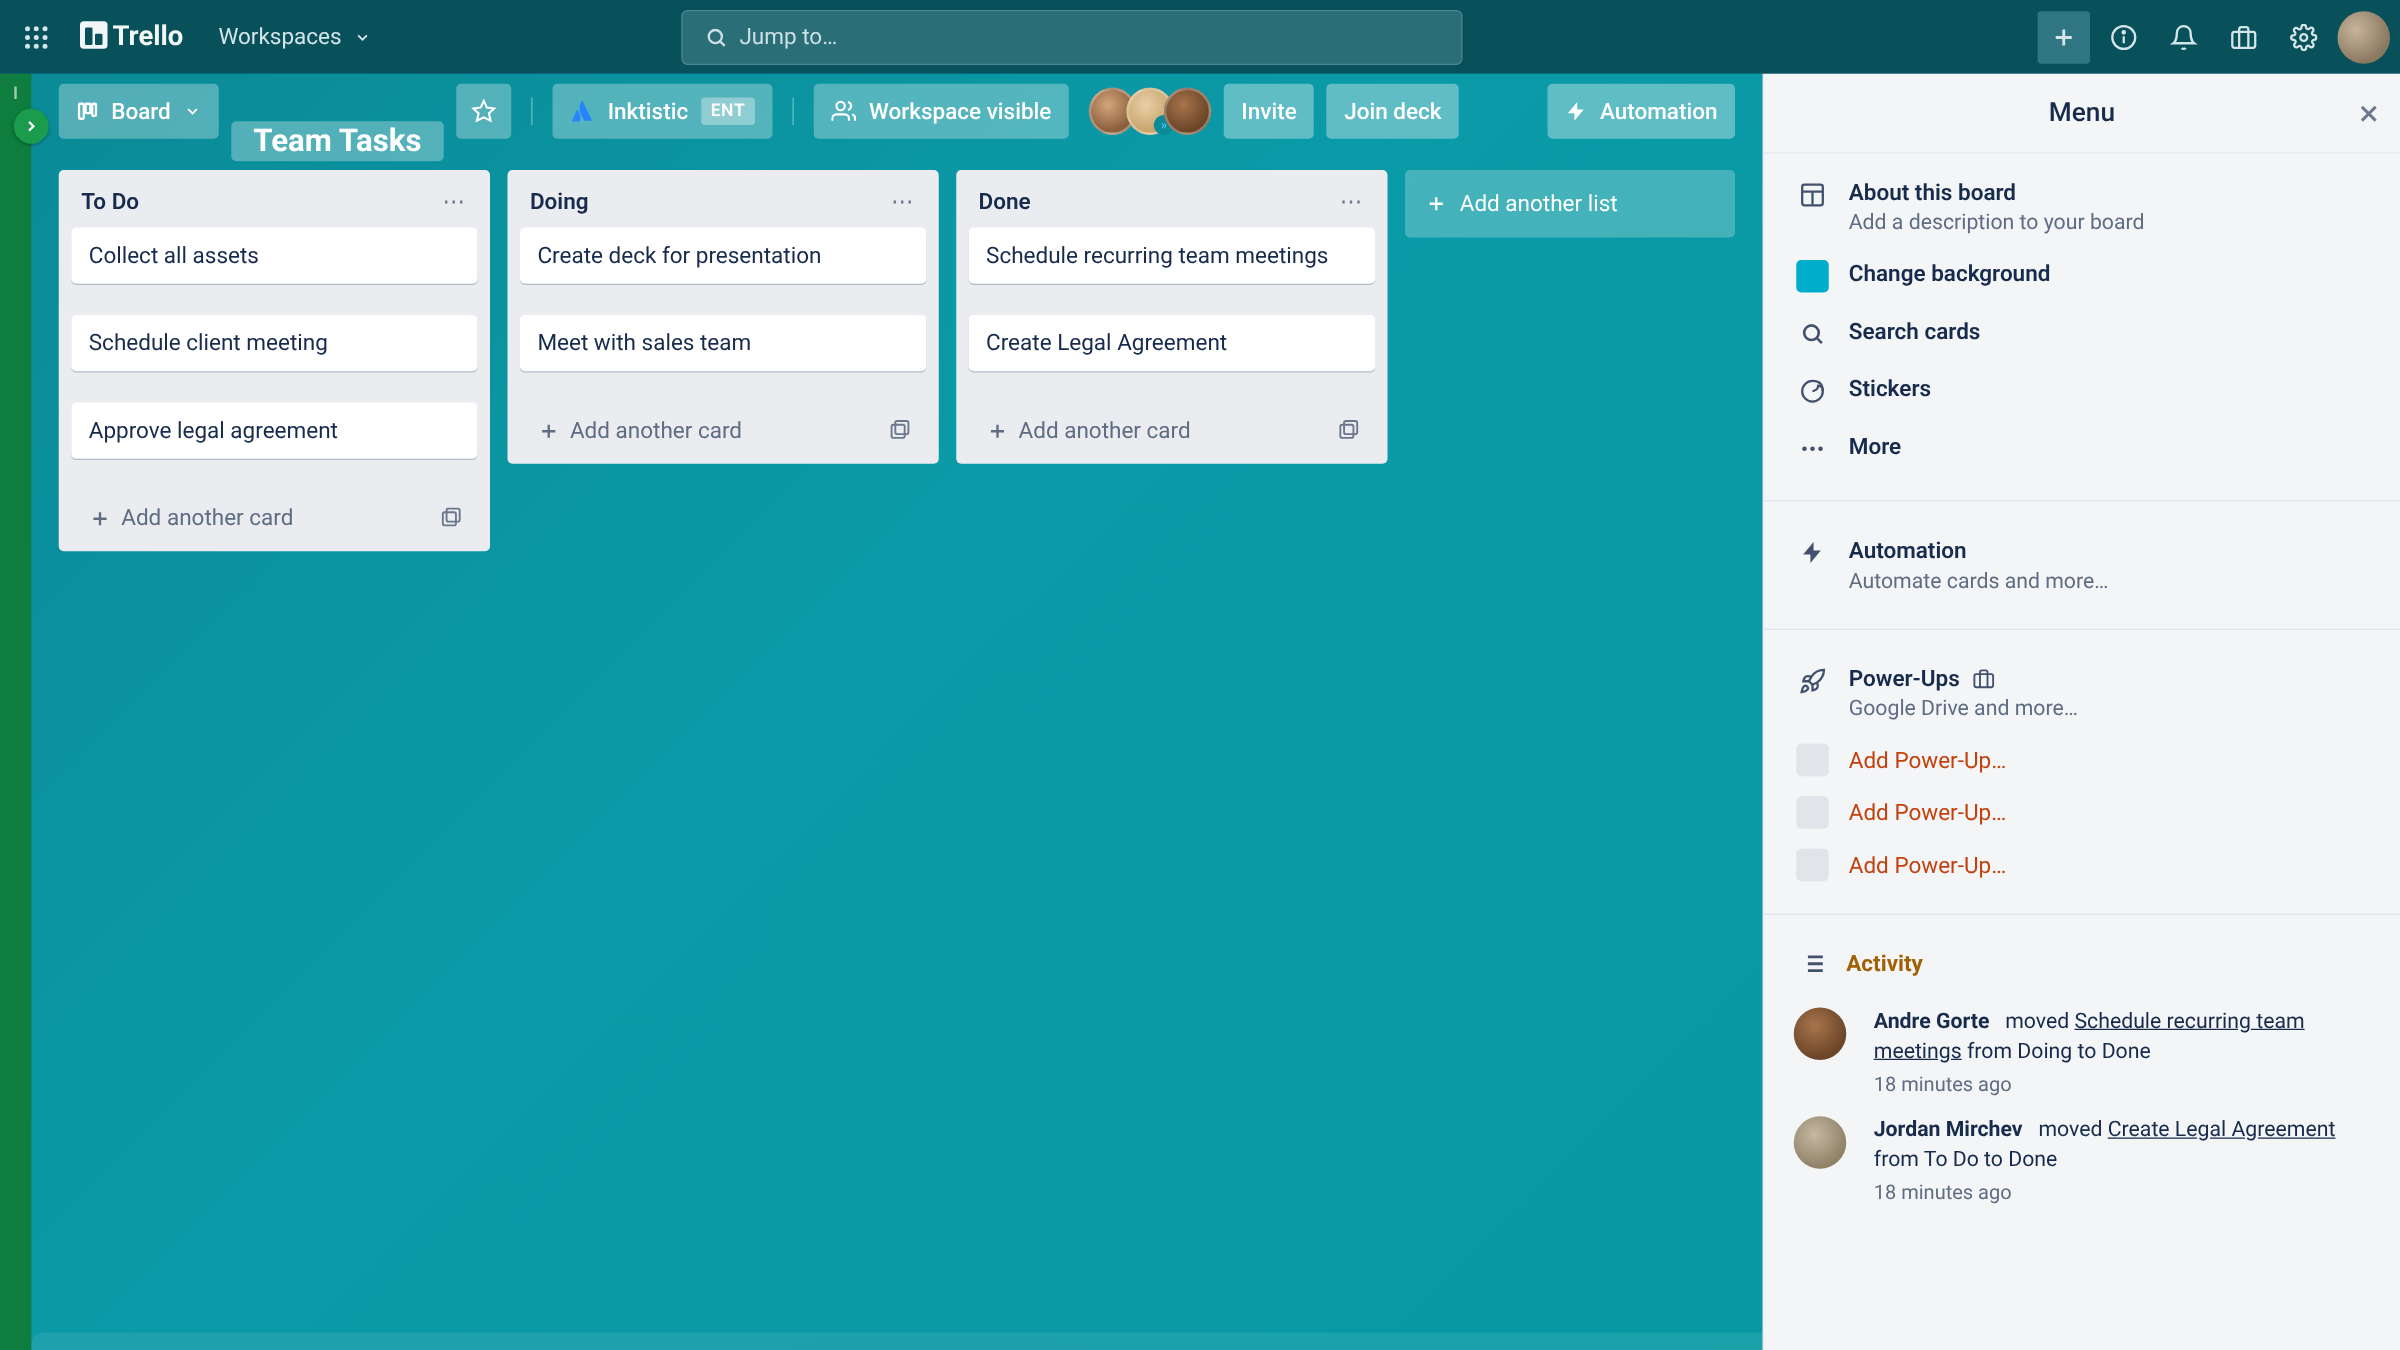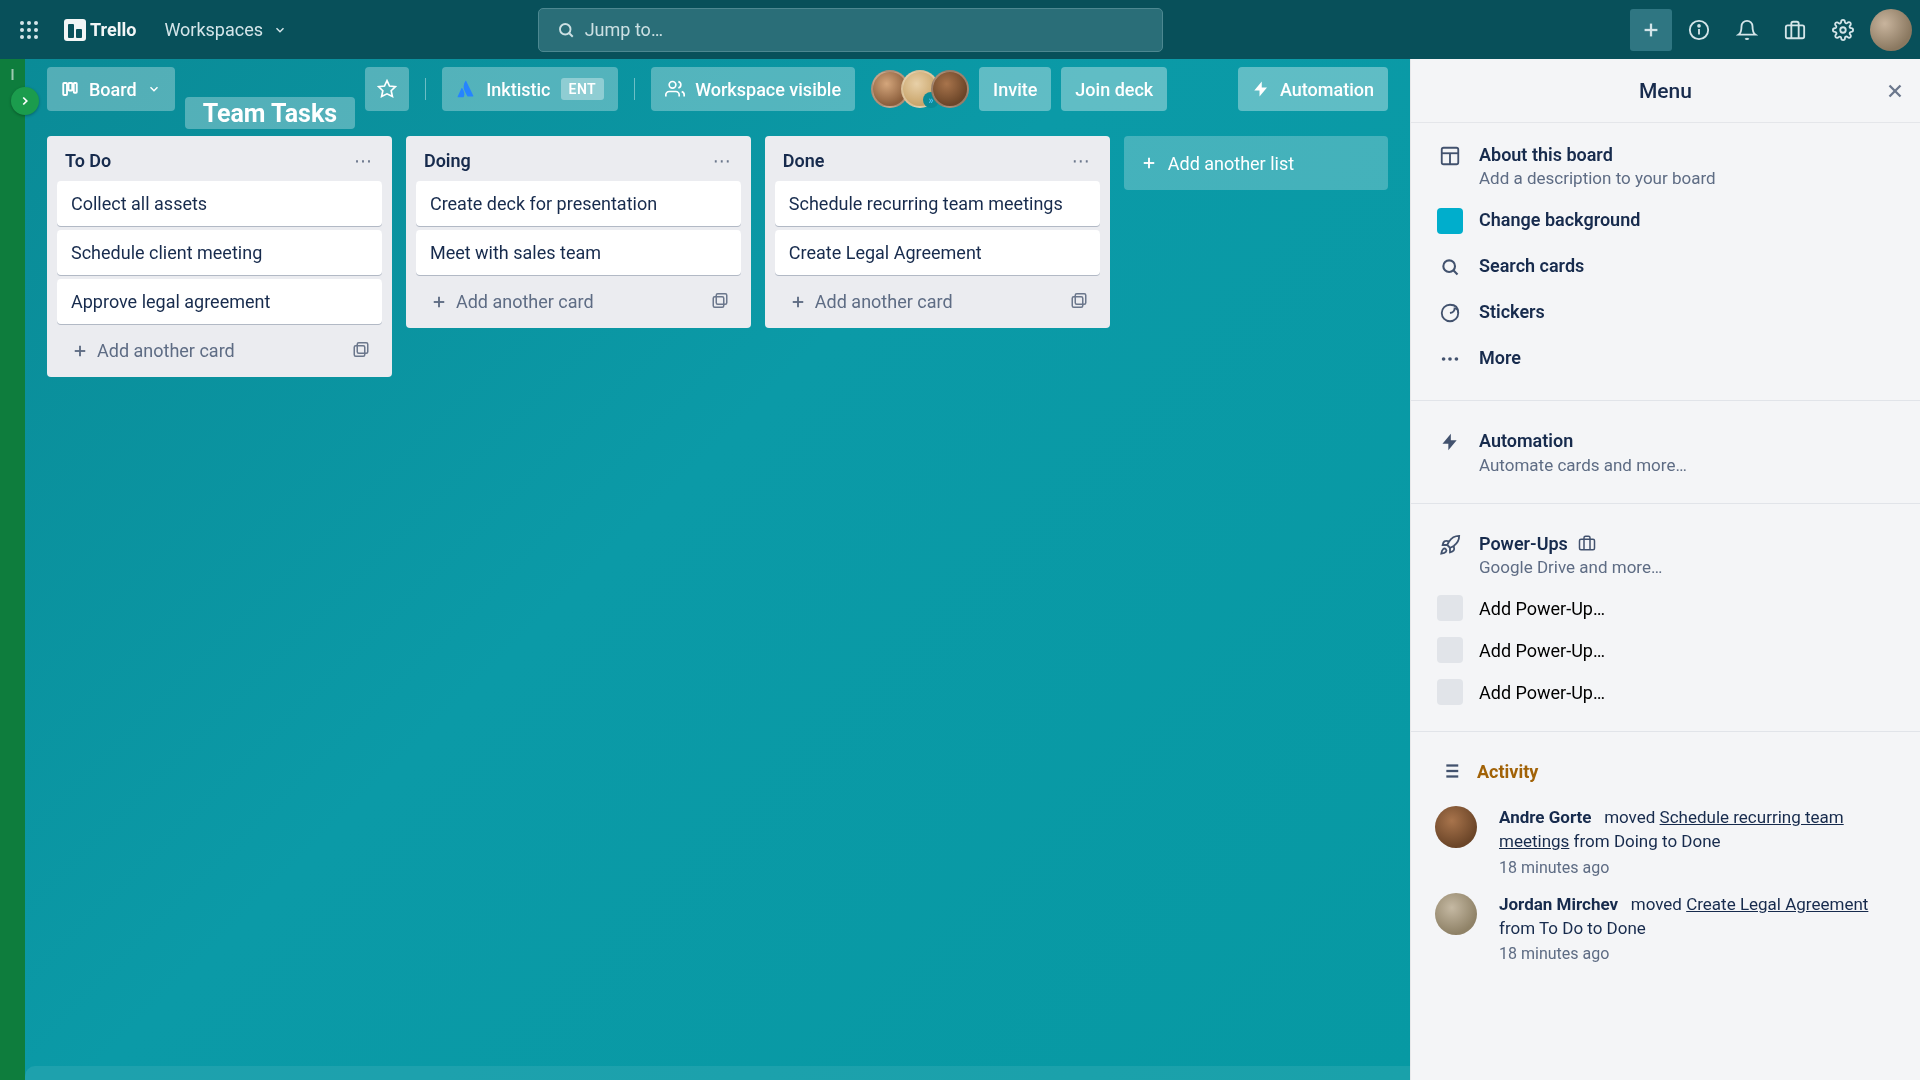--- a/index.html
+++ b/index.html
@@ -12,21 +12,21 @@
 }
 .topbar {
   height: 59px;
   background: #08505A;
   display: flex;
   align-items: center;
   padding: 0 8px;
   gap: 6px;
 }
 .apps-icon { width:42px; height:42px; display:flex; align-items:center; justify-content:center; color:#d4e5e9; cursor:pointer; border-radius:3px; }
-.trello-logo { display:flex; align-items:center; gap:4px; color:#fff; font-weight:700; font-size:18px; padding:0 8px; opacity:0.95; }
+.trello-logo { display:flex; align-items:flex-start; gap:4px; color:#fff; font-weight:700; font-size:22px; padding:0 8px; opacity:0.95; }
 .trello-logo-icon { width:22px; height:22px; background:#fff; border-radius:3px; display:flex; align-items:flex-end; justify-content:center; gap:2px; padding:3px; }
 .trello-logo-icon span { display:block; width:6px; background:#08505A; border-radius:1px; }
 .workspaces-btn { display:flex; align-items:center; gap:10px; color:#d4e5e9; font-size:18px; padding:0 14px; height:42px; border-radius:3px; cursor:pointer; }
 .search-bar { display:flex; align-items:center; gap:10px; flex:0 0 625px; margin-left:auto; margin-right:auto; height:44px; background:#2a6e78; border:1px solid #4d8891; border-radius:5px; padding:0 18px; color:#cce0e3; font-size:18px; }
 .topbar-right { display:flex; align-items:center; gap:6px; margin-left:auto; }
 .icon-btn { width:42px; height:42px; display:flex; align-items:center; justify-content:center; color:#d4e5e9; cursor:pointer; border-radius:3px; }
 .create-btn { background:#2f7682; }
 .avatar-top { width:42px; height:42px; border-radius:50%; background:radial-gradient(circle at 35% 35%, #c8b49d 0%, #8a7860 70%); cursor:pointer; }
 
 .main { display:flex; height:calc(1080px - 59px); }
@@ -49,41 +49,41 @@
 .m2{background:radial-gradient(circle at 40% 35%,#e8d0a8 0%,#c9a56b 70%);}
 .m3{background:radial-gradient(circle at 40% 35%,#a8744c 0%,#6b4528 70%);}
 .chevup { position:absolute; bottom:-2px; right:-2px; width:16px; height:16px; background:#0a8b97; border-radius:50%; display:flex; align-items:center; justify-content:center; color:#4fc3f7; font-size:10px; font-weight:700; }
 .automation-right{ margin-left:auto; }
 
 .lists { display:flex; gap:14px; padding:17px 22px; height:calc(100% - 60px); overflow-x:auto; align-items:flex-start; }
 .list { width:367px; background:#ebecf0; border-radius:4px; padding:10px 10px 6px 10px; display:flex; flex-direction:column; }
 .list-header { display:flex; align-items:center; justify-content:space-between; padding:4px 8px 10px 8px; }
 .list-title { font-size:18px; font-weight:600; color:#172b4d; }
 .list-menu { color:#6b778c; cursor:pointer; font-size:18px; letter-spacing:2px; }
-.card { background:#fff; border-radius:4px; box-shadow:0 1px 0 rgba(9,30,66,0.25); padding:12px 14px; margin-bottom:4px; font-size:18px; color:#172b4d; cursor:pointer; }
+.card { background:#fff; border-radius:4px; box-shadow:0 1px 0 rgba(9,30,66,0.25); padding:12px 14px; margin-bottom:25px; font-size:18px; color:#172b4d; cursor:pointer; }
 .list-footer { display:flex; align-items:center; justify-content:space-between; padding:6px 6px 4px 6px; }
 .add-card { display:flex; align-items:center; gap:8px; color:#5e6c84; font-size:18px; cursor:pointer; padding:6px 8px; border-radius:3px; flex:1; }
 .template-icon { color:#6b778c; cursor:pointer; padding:6px; border-radius:3px; }
 
 .add-list { width:280px; height:54px; background:rgba(255,255,255,0.24); border-radius:4px; display:flex; align-items:center; padding:0 16px; color:#fff; font-size:18px; cursor:pointer; gap:10px; }
 
 .menu-panel { width:510px; background:#f4f5f7; display:flex; flex-direction:column; border-left:1px solid rgba(0,0,0,0.05); height:100%; }
 .menu-header { height:64px; display:flex; align-items:center; justify-content:center; position:relative; border-bottom:1px solid #e4e6ea; }
 .menu-title { font-size:21px; font-weight:500; color:#172b4d; }
 .menu-close { position:absolute; right:14px; top:50%; transform:translateY(-50%); color:#6b778c; cursor:pointer; font-size:22px; }
 .menu-body { padding:10px 24px; overflow-y:auto; flex:1; }
 .menu-item { display:flex; gap:16px; padding:10px 2px; cursor:pointer; border-radius:3px; align-items:flex-start; }
 .menu-icon { width:26px; height:26px; flex-shrink:0; display:flex; align-items:center; justify-content:center; color:#42526e; }
 .menu-icon-sq { width:26px; height:26px; border-radius:4px; flex-shrink:0; }
 .menu-texts .t { font-size:18px; font-weight:600; color:#172b4d; line-height:1.3; }
 .menu-texts .s { font-size:17px; color:#5e6c84; margin-top:2px; }
 .menu-divider { height:1px; background:#e1e4e9; margin:18px -24px; }
 .menu-sub { display:flex; align-items:center; gap:16px; padding:8px 2px; cursor:pointer; border-radius:3px; }
 .menu-sub-icon { width:26px; height:26px; border-radius:4px; background:#e1e4e9; flex-shrink:0; }
-.menu-sub-text { font-size:18px; color:#000000; }
+.menu-sub-text { font-size:18px; color:#c2410c; }
 .activity-head { display:flex; align-items:center; gap:14px; padding:8px 2px 14px 2px; }
 .activity-head .t{ font-size:18px; font-weight:700; color:#a16207;}
 .act-item { display:flex; gap:22px; padding:8px 0; }
 .act-avatar { width:42px; height:42px; border-radius:50%; flex-shrink:0; }
 .act-text { font-size:17px; color:#172b4d; line-height:1.4; }
 .act-text .name { font-weight:700; }
 .act-text .link { text-decoration:underline; color:#172b4d; }
 .act-time { font-size:16px; color:#5e6c84; margin-top:4px; }
 .bottom-bar-left{position:absolute;bottom:0;left:25px;right:450px;height:14px;background:rgba(255,255,255,0.08);border-top-left-radius:10px;border-top-right-radius:10px;}
 

